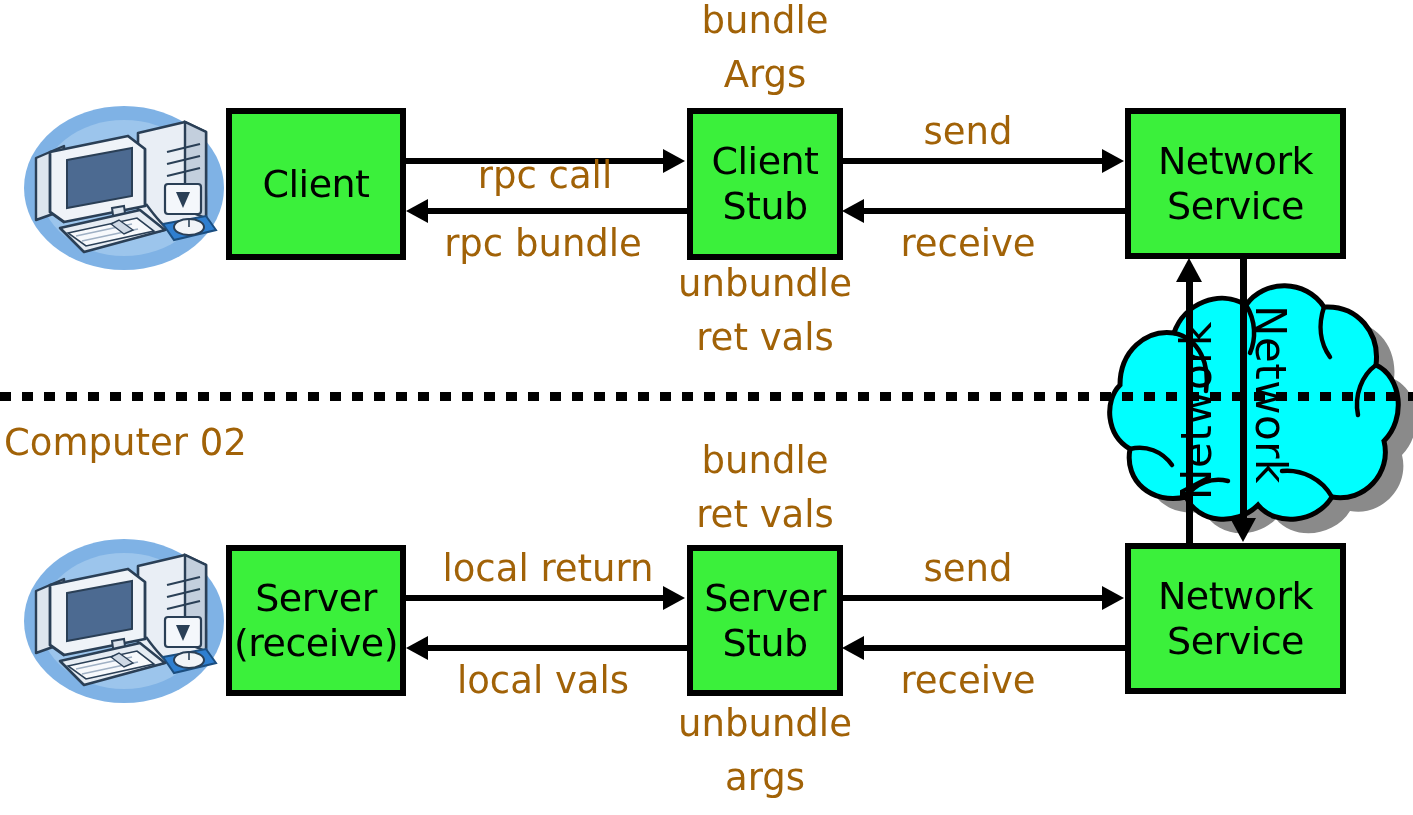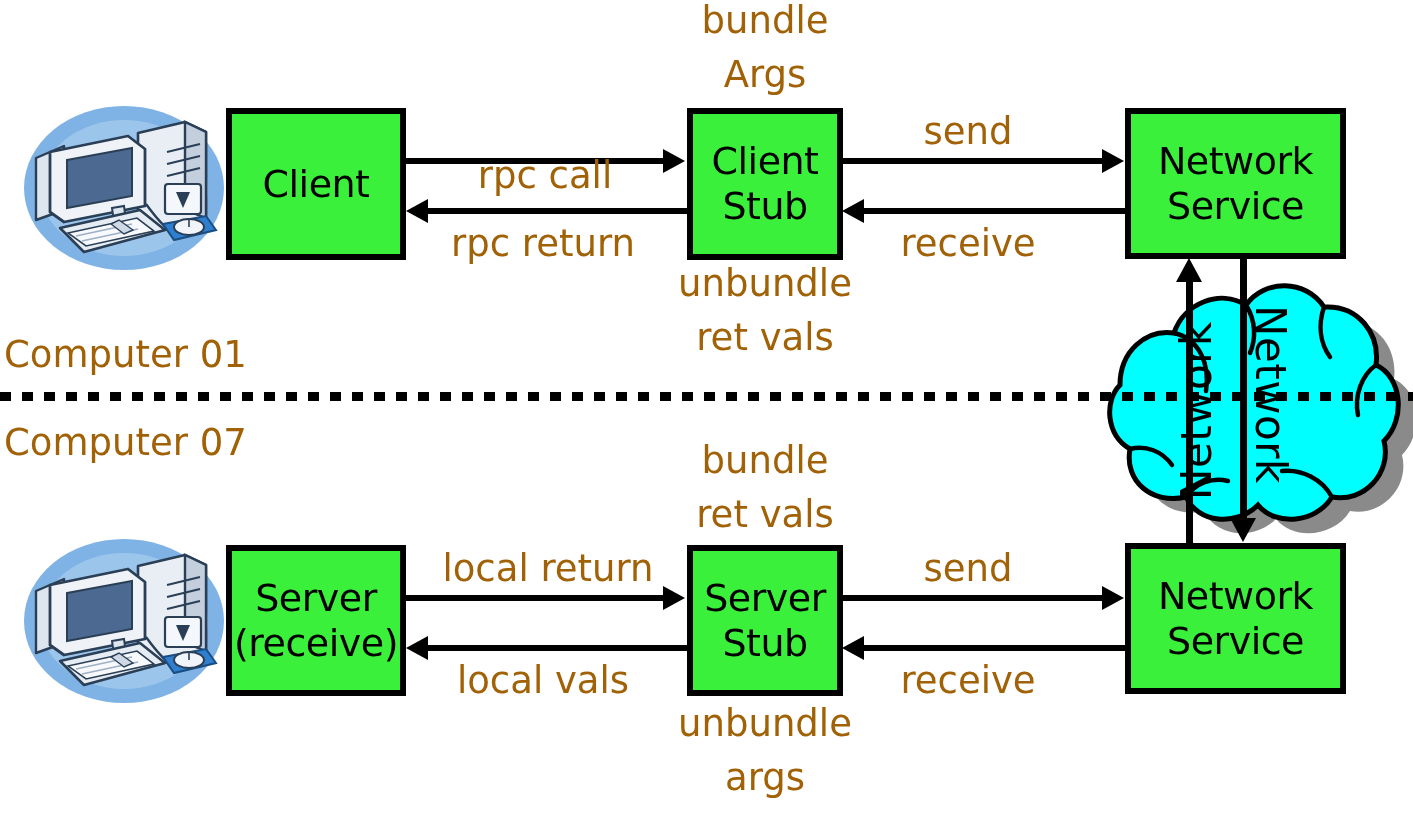--- a/index.html
+++ b/index.html
@@ -176,33 +176,32 @@
   <div class="lbl center" style="left:765px; top:56px;">Args</div>
   <div class="lbl center" style="left:765px; top:265px;">unbundle</div>
   <div class="lbl center" style="left:765px; top:319px;">ret vals</div>
 
   <div class="arrow-h" style="left:406px; top:158px; width:258px;"></div>
   <div class="head-r" style="left:663px; top:149px;"></div>
   <div class="lbl center" style="left:545px; top:125px;margin-top:32px;">rpc call</div>
 
   <div class="arrow-h" style="left:428px; top:208px; width:259px;"></div>
   <div class="head-l" style="left:406px; top:199px;"></div>
-  <div class="lbl center" style="left:543px; top:225px;">rpc return</div>
+  <div class="lbl center" style="left:543px; top:225px;">rpc bundle</div>
 
   <div class="arrow-h" style="left:843px; top:158px; width:260px;"></div>
   <div class="head-r" style="left:1102px; top:149px;"></div>
   <div class="lbl center" style="left:968px; top:113px;">send</div>
 
   <div class="arrow-h" style="left:864px; top:208px; width:261px;"></div>
   <div class="head-l" style="left:842px; top:199px;"></div>
   <div class="lbl center" style="left:968px; top:225px;">receive</div>
 
-  <div class="lbl" style="left:4px; top:336px;">Computer 01</div>
   <div class="divider" style="top:392px;"></div>
-  <div class="lbl" style="left:4px; top:424px;">Computer 07</div>
+  <div class="lbl" style="left:4px; top:424px;">Computer 02</div>
 
   <div class="cloud-wrap" style="left:1050px; top:255px; width:363px; height:300px;">
     <svg width="363" height="300" viewBox="0 0 363 300">
 
       <path d="M70 130
                C70 96 96 74 124 78
                C134 48 170 34 196 50
                C214 24 256 24 274 52
                C308 50 330 78 326 110
                C352 122 356 164 334 186

